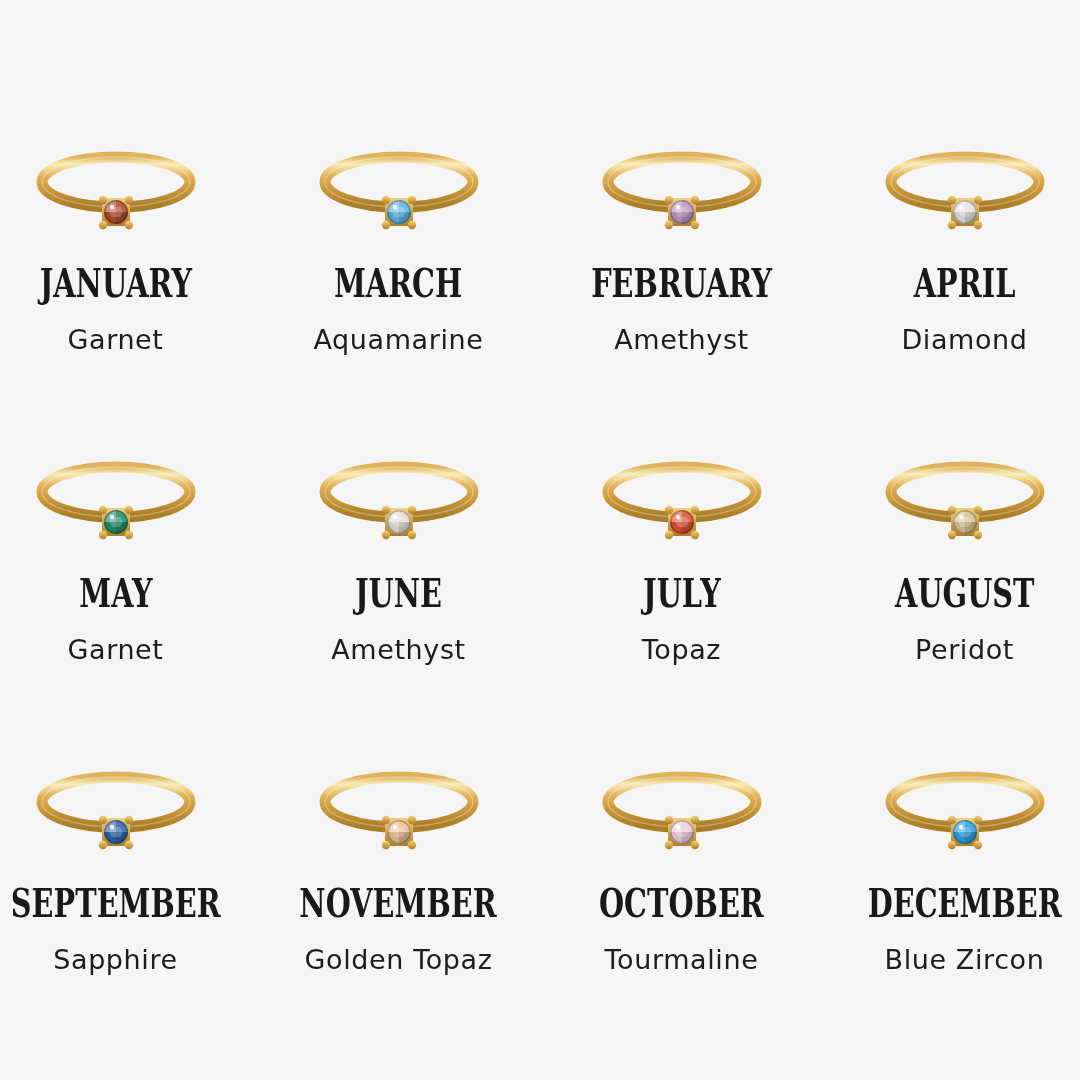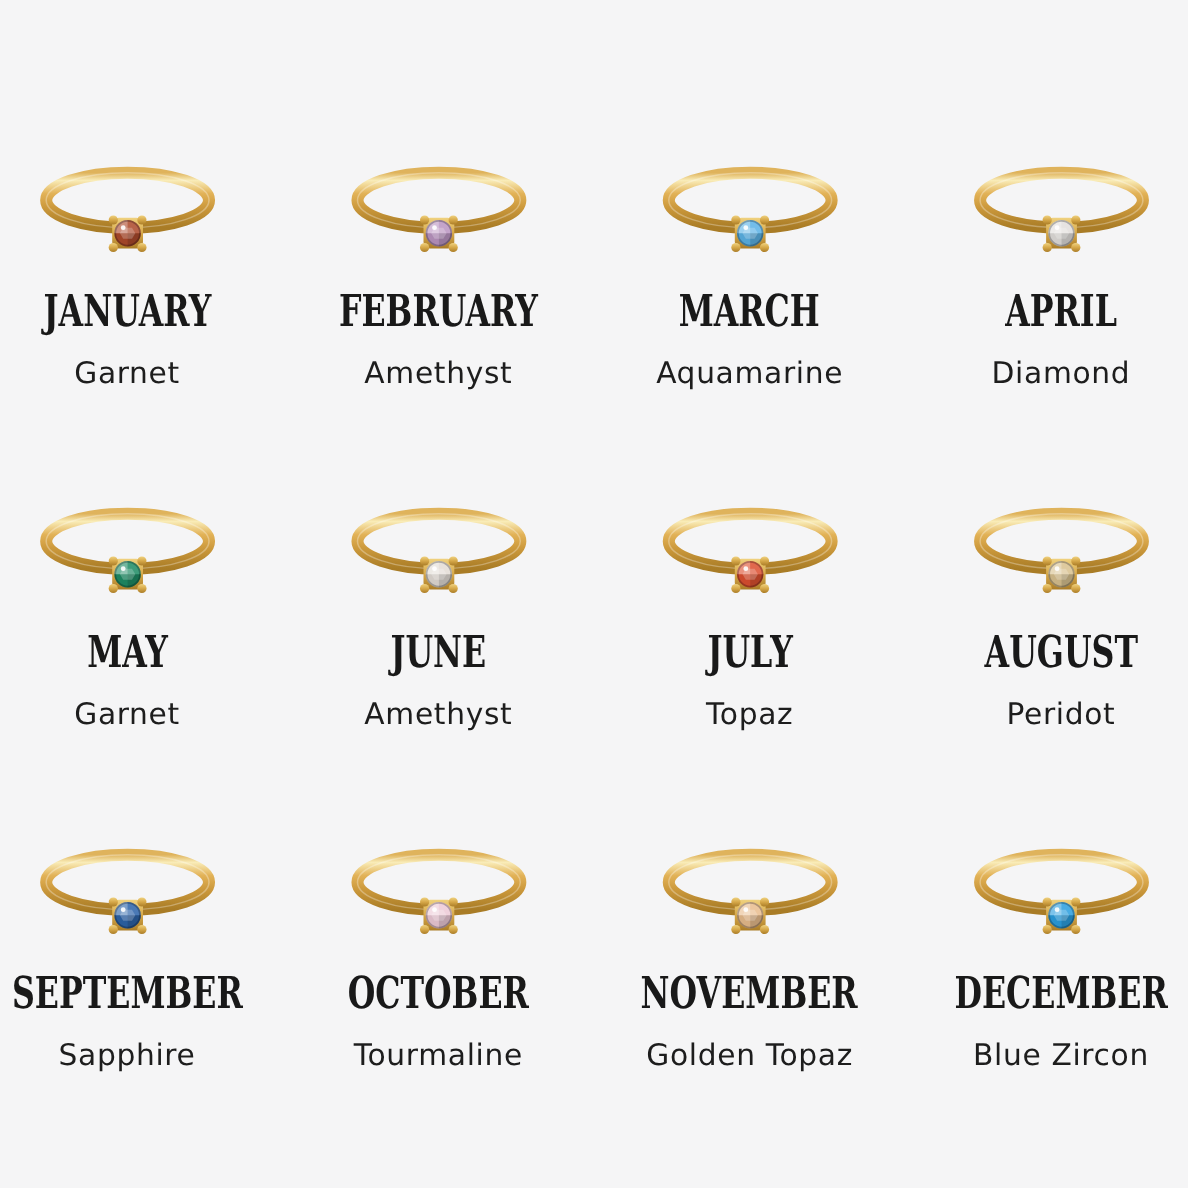--- a/index.html
+++ b/index.html
@@ -71,37 +71,37 @@
   <figure class="cell" style="--gem: #ad4a2c;">
     <svg class="ring" viewBox="0 0 200 88">
         <use href="#ring-shape"></use>
       </svg>
     <figcaption class="caption">
       <div class="month">JANUARY</div>
       <div class="stone">Garnet</div>
     </figcaption>
   </figure>
 
+  <figure class="cell" style="--gem: #5cb3e6;">
+    <svg class="ring" viewBox="0 0 200 88">
+        <use href="#ring-shape"></use>
+      </svg>
+    <figcaption class="caption">
+      <div class="month">MARCH</div>
+      <div class="stone">Aquamarine</div>
+    </figcaption>
+  </figure>
+
   <figure class="cell" style="--gem: #bb95c2;">
     <svg class="ring" viewBox="0 0 200 88">
         <use href="#ring-shape"></use>
       </svg>
     <figcaption class="caption">
       <div class="month">FEBRUARY</div>
       <div class="stone">Amethyst</div>
-    </figcaption>
-  </figure>
-
-  <figure class="cell" style="--gem: #5cb3e6;">
-    <svg class="ring" viewBox="0 0 200 88">
-        <use href="#ring-shape"></use>
-      </svg>
-    <figcaption class="caption">
-      <div class="month">MARCH</div>
-      <div class="stone">Aquamarine</div>
     </figcaption>
   </figure>
 
   <figure class="cell" style="--gem: #e2dfdc;">
     <svg class="ring" viewBox="0 0 200 88">
         <use href="#ring-shape"></use>
       </svg>
     <figcaption class="caption">
       <div class="month">APRIL</div>
       <div class="stone">Diamond</div>
@@ -151,37 +151,37 @@
   <figure class="cell" style="--gem: #2d64a9;">
     <svg class="ring" viewBox="0 0 200 88">
         <use href="#ring-shape"></use>
       </svg>
     <figcaption class="caption">
       <div class="month">SEPTEMBER</div>
       <div class="stone">Sapphire</div>
     </figcaption>
   </figure>
 
+  <figure class="cell" style="--gem: #e9bd8e;">
+    <svg class="ring" viewBox="0 0 200 88">
+        <use href="#ring-shape"></use>
+      </svg>
+    <figcaption class="caption">
+      <div class="month">NOVEMBER</div>
+      <div class="stone">Golden Topaz</div>
+    </figcaption>
+  </figure>
+
   <figure class="cell" style="--gem: #edcad7;">
     <svg class="ring" viewBox="0 0 200 88">
         <use href="#ring-shape"></use>
       </svg>
     <figcaption class="caption">
       <div class="month">OCTOBER</div>
       <div class="stone">Tourmaline</div>
-    </figcaption>
-  </figure>
-
-  <figure class="cell" style="--gem: #e9bd8e;">
-    <svg class="ring" viewBox="0 0 200 88">
-        <use href="#ring-shape"></use>
-      </svg>
-    <figcaption class="caption">
-      <div class="month">NOVEMBER</div>
-      <div class="stone">Golden Topaz</div>
     </figcaption>
   </figure>
 
   <figure class="cell" style="--gem: #2c9fdf;">
     <svg class="ring" viewBox="0 0 200 88">
         <use href="#ring-shape"></use>
       </svg>
     <figcaption class="caption">
       <div class="month">DECEMBER</div>
       <div class="stone">Blue Zircon</div>

